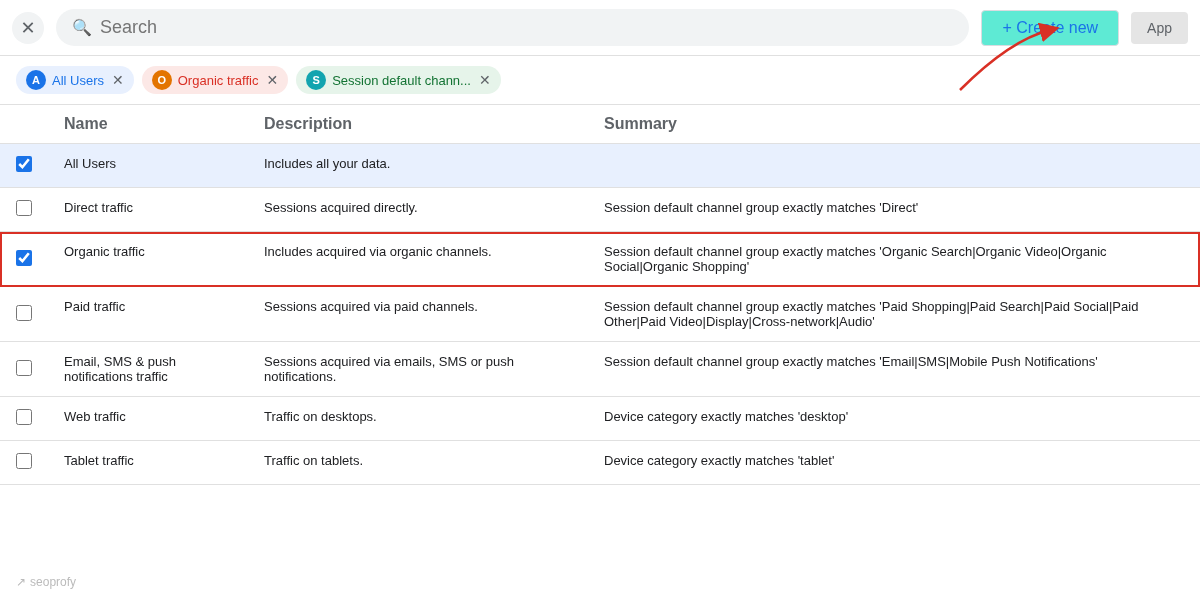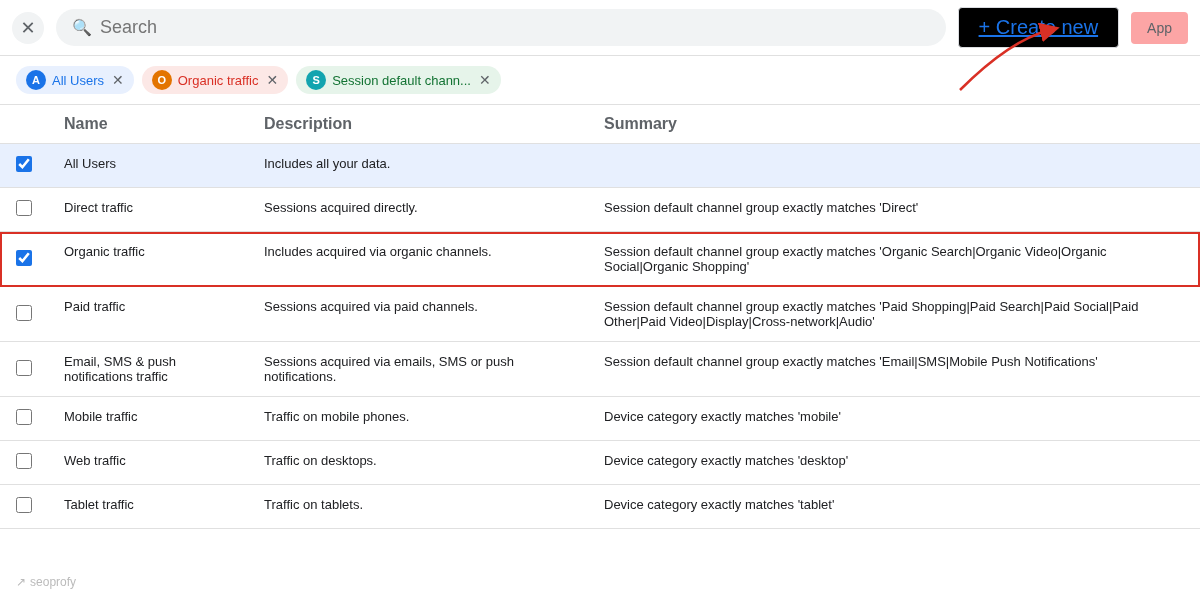--- a/index.html
+++ b/index.html
@@ -47,32 +47,31 @@
       color: #202124;
       width: 100%;
     }
     .create-new-btn {
       display: flex;
       align-items: center;
       gap: 4px;
       padding: 8px 20px;
       border: 1px solid #dadce0;
       border-radius: 4px;
-      background: #000000;
+      background: #5eead4;
       color: #1a73e8;
-      font-size: 20px;
+      font-size: 16px;
       cursor: pointer;
       white-space: nowrap;
       font-weight: 500;
-      text-decoration: underline;
     }
     .app-btn {
       padding: 8px 16px;
       border: none;
-      background: #fca5a5;
+      background: #e5e5e5;
       border-radius: 4px;
       color: #5f6368;
       font-size: 14px;
       cursor: pointer;
     }
 
     
     .tags-row {
       display: flex;
       align-items: center;
@@ -228,28 +227,20 @@
         <input type="checkbox" style="">
       </td>
       <td class="name-col">Email, SMS &amp; push notifications traffic</td>
       <td class="desc-col">Sessions acquired via emails, SMS or push notifications.</td>
       <td>Session default channel group exactly matches 'Email|SMS|Mobile Push Notifications'</td>
     </tr>
         <tr>
       <td class="checkbox-cell">
         <input type="checkbox" style="">
       </td>
-      <td class="name-col">Mobile traffic</td>
-      <td class="desc-col">Traffic on mobile phones.</td>
-      <td>Device category exactly matches 'mobile'</td>
-    </tr>
-        <tr>
-      <td class="checkbox-cell">
-        <input type="checkbox" style="">
-      </td>
       <td class="name-col">Web traffic</td>
       <td class="desc-col">Traffic on desktops.</td>
       <td>Device category exactly matches 'desktop'</td>
     </tr>
         <tr>
       <td class="checkbox-cell">
         <input type="checkbox" style="">
       </td>
       <td class="name-col">Tablet traffic</td>
       <td class="desc-col">Traffic on tablets.</td>

